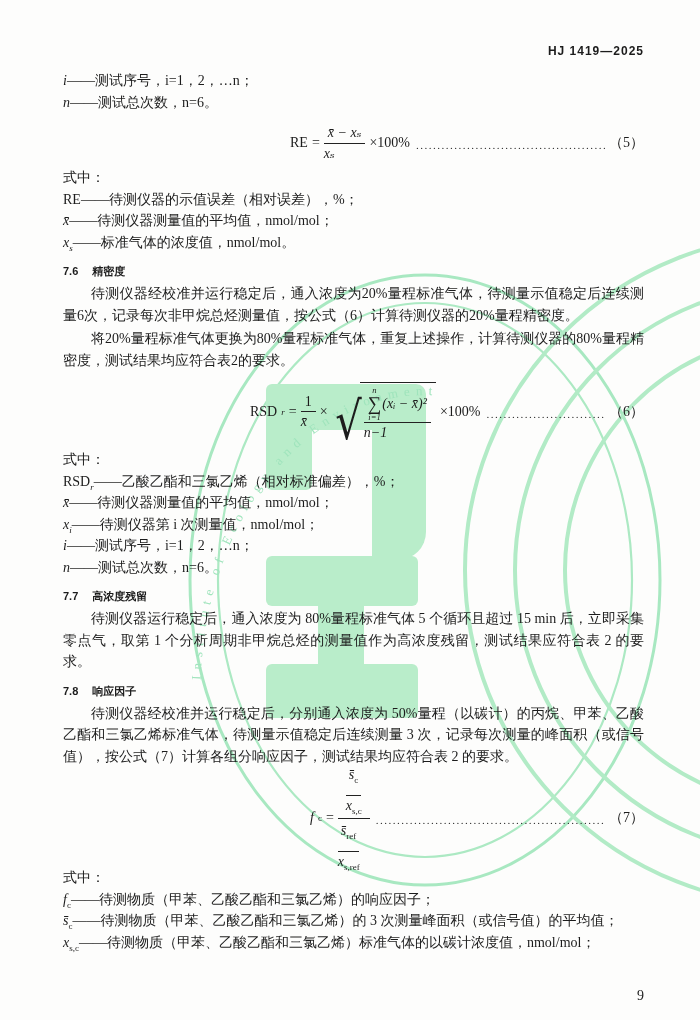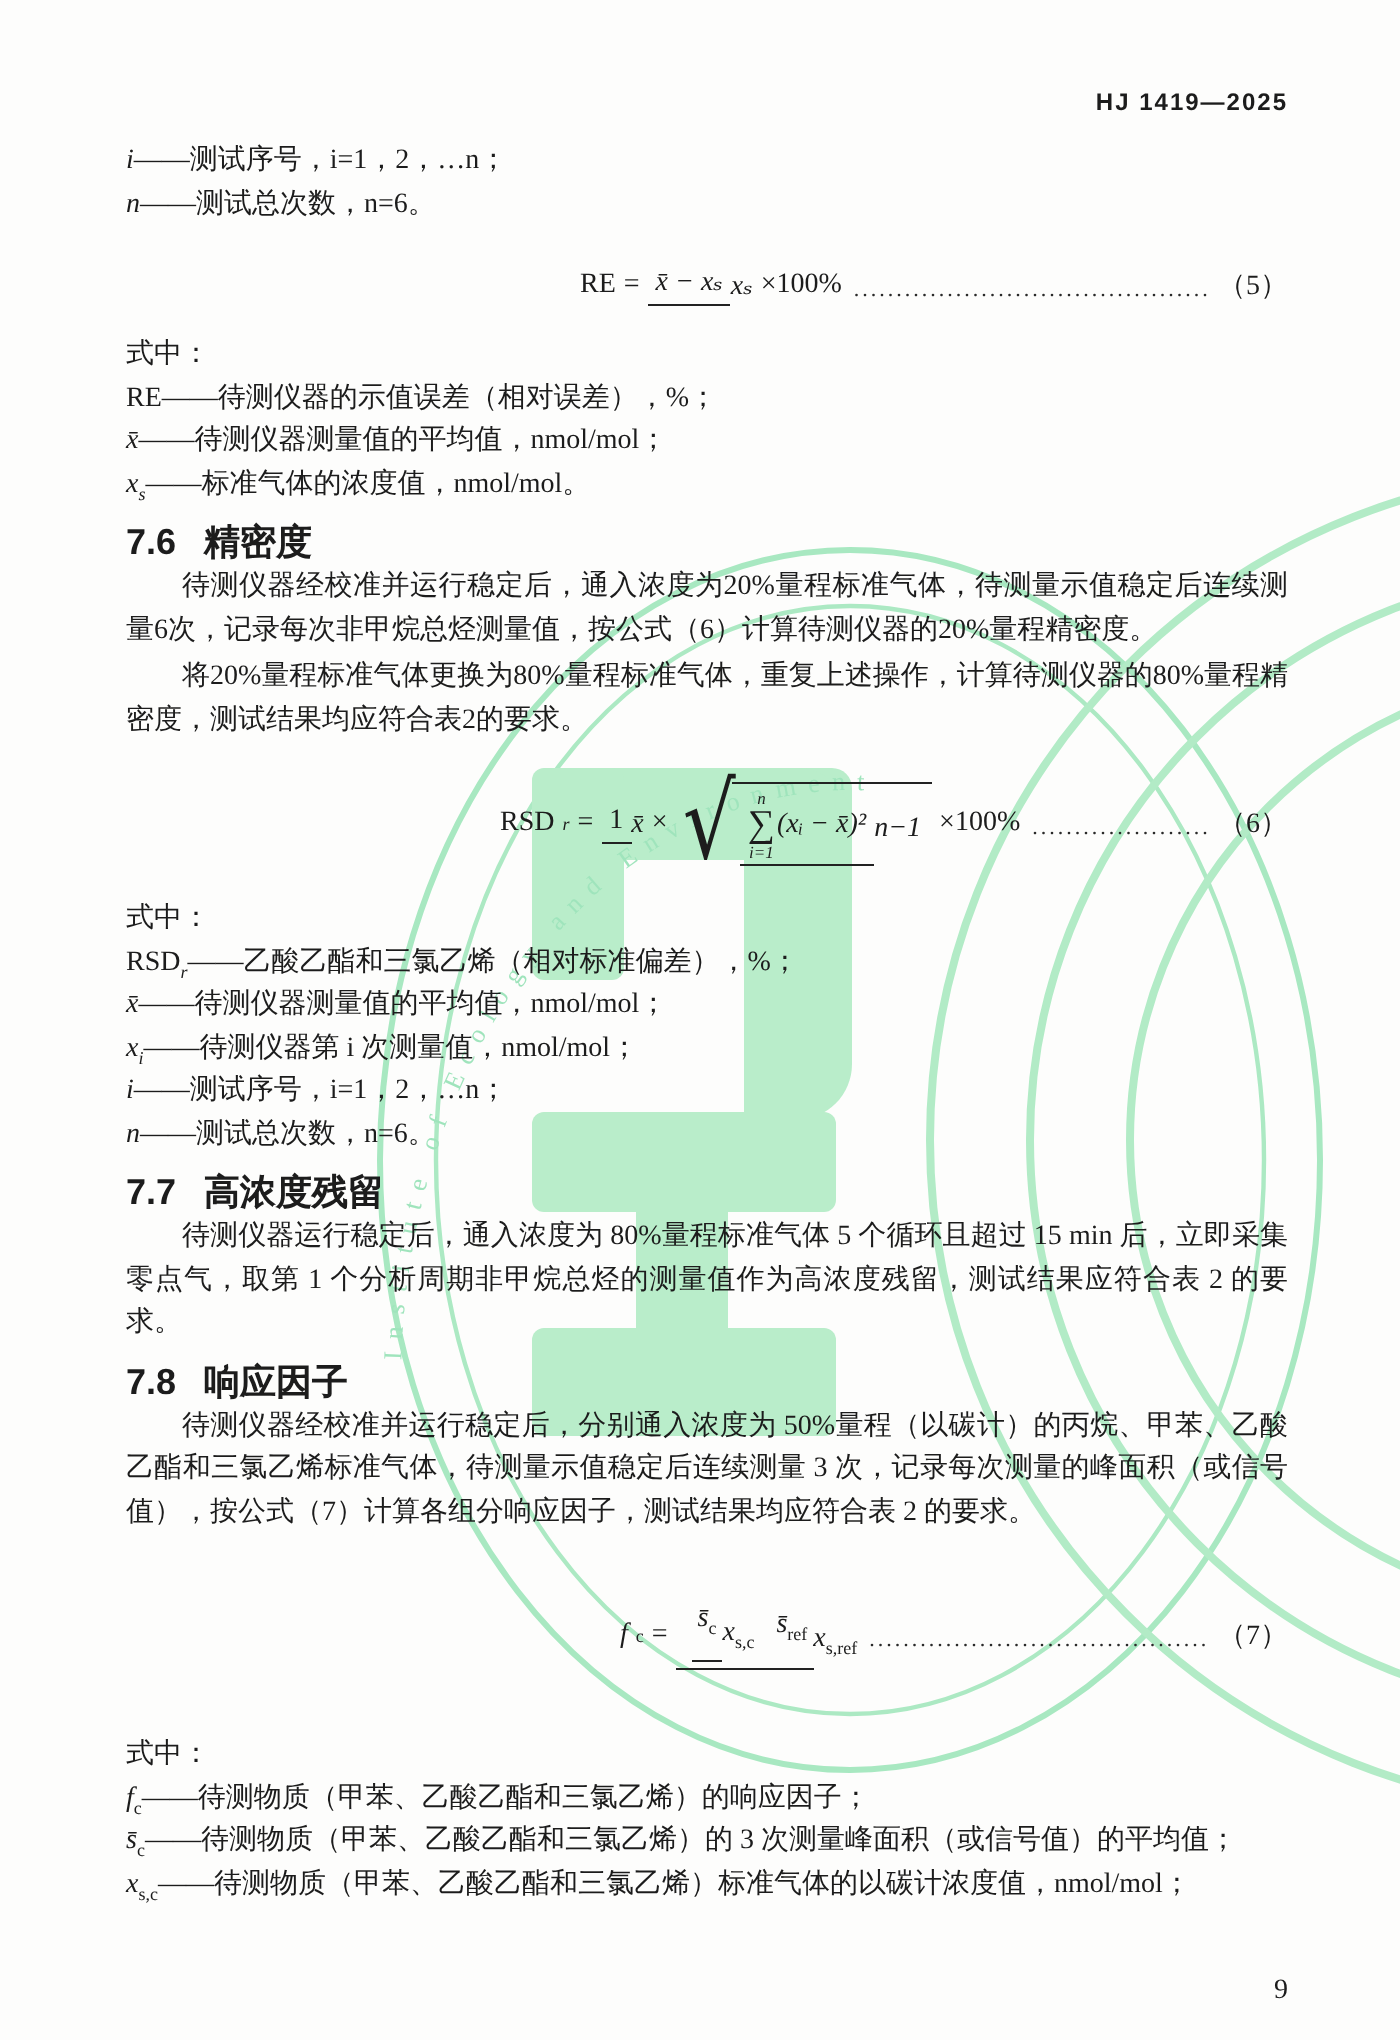--- a/index.html
+++ b/index.html
@@ -22,31 +22,31 @@
   .it{font-style:italic;}
   .roman{font-style:normal;}
   sub{font-size:9px;line-height:0;}
   
   .defs{margin-top:10px;}
   .def-line{line-height:21.5px;white-space:nowrap;}
   .def-line .sym{font-size:14px;}
   .where-label{line-height:21.5px;}
   
   .sec-head{margin-top:8px;line-height:20px;
-    font-family:"Liberation Sans","DejaVu Sans",sans-serif;font-weight:bold;font-size:18px;}
+    font-family:"Liberation Sans","DejaVu Sans",sans-serif;font-weight:bold;font-size:11px;}
   .sec-head .sec-id{margin-right:14px;}
   
   .para{margin:2px 0 0 0;line-height:21.5px;text-align:justify;text-indent:2em;}
   
   .eqrow{display:flex;align-items:center;white-space:nowrap;}
   .eq{display:inline-flex;align-items:center;flex:0 0 auto;}
   .eq > *{margin:0 2px;}
   .leader{flex:1 1 0;overflow:hidden;font-size:11px;letter-spacing:1.5px;color:#2a2a2a;margin:0 4px;transform:translateY(2px);}
   .eqno{flex:0 0 auto;font-size:14px;}
-  .frac{display:inline-flex;flex-direction:row;align-items:center;vertical-align:middle;line-height:1.25;}
+  .frac{display:inline-flex;flex-direction:column;align-items:flex-start;vertical-align:middle;line-height:1.25;}
   .fnum{border-bottom:1.4px solid #222;padding:0 4px 1px 4px;text-align:center;}
   .fden{padding-top:1px;text-align:center;}
   .eq5row{margin-top:6px;height:48px;}
   .eq5row .eq{margin-left:225px;}
   .eq6row{margin-top:4px;height:74px;}
   .eq6row .eq{margin-left:185px;}
   .eq7row{margin-top:2px;height:98px;}
   .eq7row .eq{margin-left:245px;}
   
   .sum{display:inline-flex;flex-direction:column;align-items:center;line-height:1;margin-right:1px;}

